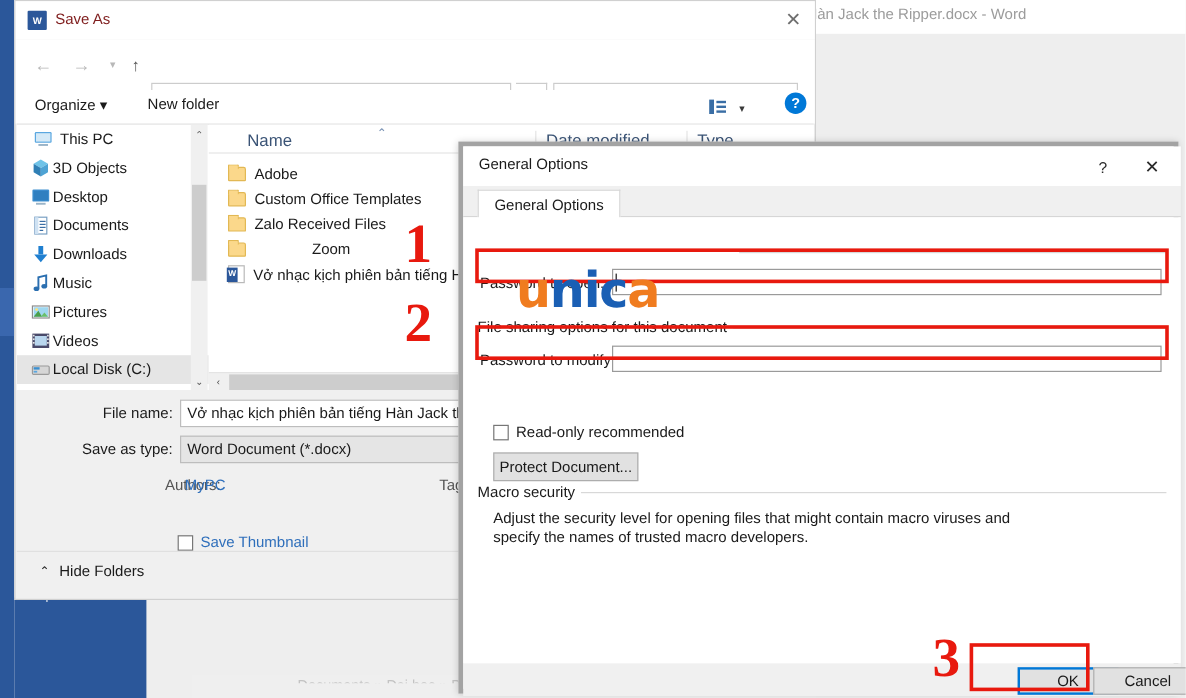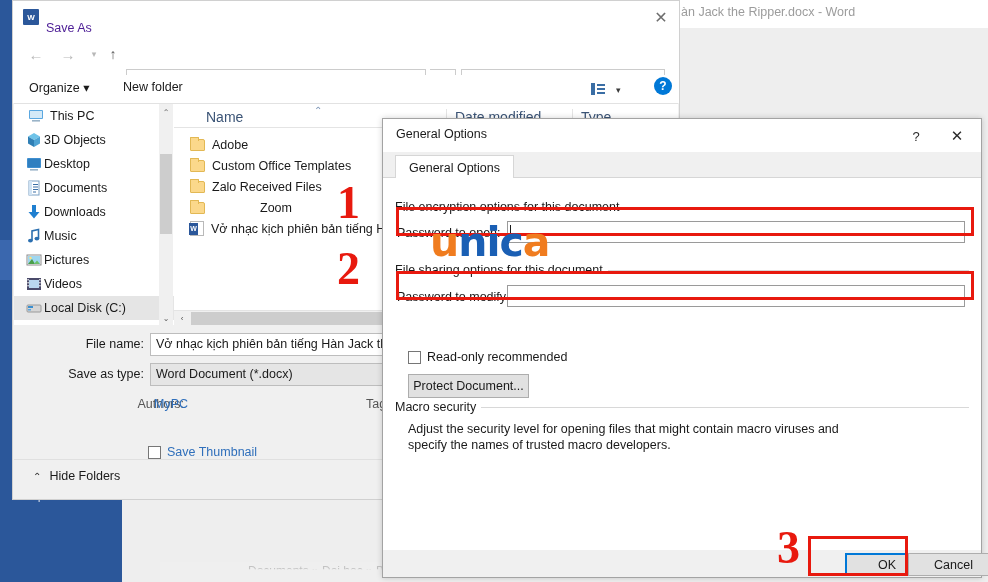--- a/index.html
+++ b/index.html
@@ -65,22 +65,22 @@
     position: absolute; left: 0; top: 0; width: 666px; height: 32px;
     background: #ffffff;
   }
   #saveas-word-icon {
     position: absolute; left: 10px; top: 8px; width: 16px; height: 16px;
     background: #2b579a; border-radius: 1px;
     display: flex; align-items: center; justify-content: center;
     color: #fff; font-size: 8px; font-weight: bold;
   }
   #saveas-title-text {
-    position: absolute; left: 33px; top: 20px;
-    font-size: 12.5px; color: #4c1d95;
+    position: absolute; left: 33px; top: 8px;
+    font-size: 12.5px; color: #7f1d1d;
   }
   #saveas-close {
     position: absolute; left: 630px; top: 2px; width: 36px; height: 28px;
     display: flex; align-items: center; justify-content: center;
     font-size: 16px; color: #6e6e6e; cursor: pointer;
   }
 
   
   #navbar {
     position: absolute; left: 0; top: 32px; width: 666px; height: 42px;
@@ -306,21 +306,21 @@
   }
   #hf-chevron { margin-right: 8px; color: #2b2b2b; font-size: 10px; }
   #saveas-sep {
     position: absolute; left: 1px; top: 458px; width: 664px; height: 1px;
     background: #e0e0e0;
   }
 
   
   #gendlg {
     position: absolute; left: 382px; top: 118px; width: 600px; height: 460px;
-    background: #f0f0f0; border: 1px solid #a3a3a3;
+    background: #f0f0f0; border: 4px solid #a3a3a3;
     box-shadow: 0 0 6px rgba(0,0,0,0.18);
   }
   #gd-titlebar {
     position: absolute; left: 0; top: 0; width: 598px; height: 33px;
     background: #ffffff;
   }
   #gd-title {
     position: absolute; left: 13px; top: 8px;
     font-size: 12.5px; color: #1a1a1a;
   }
@@ -650,21 +650,20 @@
     <div id="gd-help">?</div>
     <div id="gd-close">✕</div>
   </div>
 
   <div id="gd-tabstrip">
     <div id="gd-tab">General Options</div>
   </div>
 
   <div id="gd-body">
 
-    <div class="grp-label" style="left:12px; top:22px;">File encryption options for this document</div>
     <div class="grp-line" style="left:230px; top:29px; width:356px;"></div>
 
     <div class="pw-label" style="left:14px; top:48px;">Password to open:</div>
     <div class="pw-input" id="pw-open" style="left:124px; top:43px; width:458px;">
       <div id="pw-open-caret"></div>
     </div>
 
     <div class="grp-label" style="left:12px; top:85px;">File sharing options for this document</div>
     <div class="grp-line" style="left:222px; top:92px; width:364px;"></div>
 

